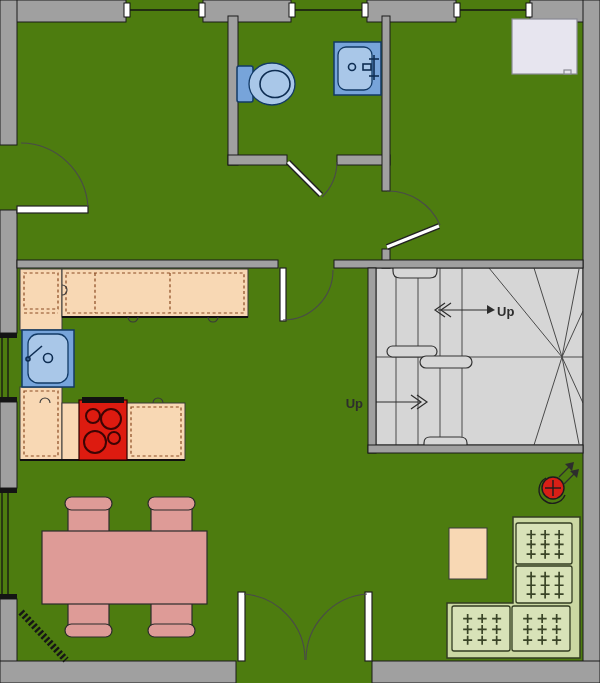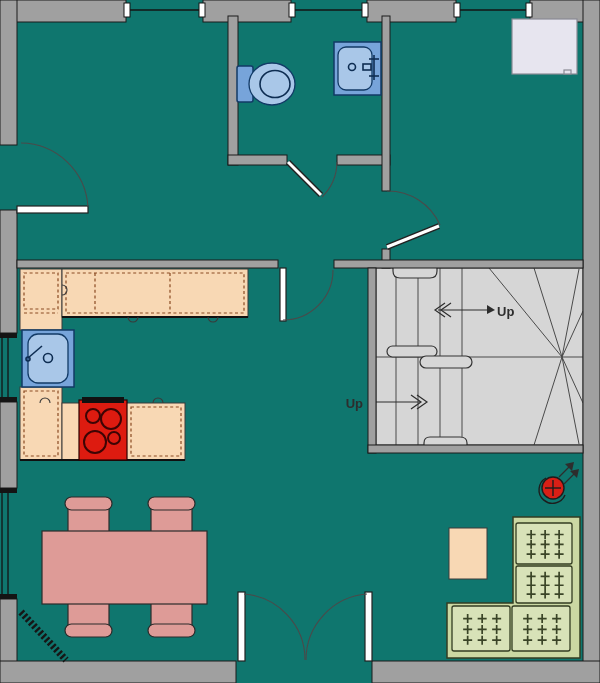--- a/index.html
+++ b/index.html
@@ -1,16 +1,16 @@
 <!DOCTYPE html>
 <html style="--wall-gray: #a0a0a0; --stair-gray: #d6d6d6; --counter-peach: #f8d8b4; --counter-dash: #8a4a22; --stove-red: #dd1b10; --fixture-blue: #77a4da; --fixture-blue-light: #a9c7e8; --table-salmon: #de9b97; --sofa-green: #cbd8a3; --sofa-cushion: #d8e2b8; --closet-lavender: #e7e5ef; --lamp-red: #d81f16;"><head>
 <meta charset="utf-8">
 <style>
   html,body{margin:0;padding:0;background:#fff;}
-  #plan-wrap{position:relative;width:600px;height:683px;background:#0f766e;overflow:hidden;
+  #plan-wrap{position:relative;width:600px;height:683px;background:#4d7c0f;overflow:hidden;
     font-family:"Liberation Sans", sans-serif;}
   svg{display:block;}
   .wall{fill:var(--wall-gray);stroke:#1b1b1b;stroke-width:1;}
   .winline{stroke:#141414;stroke-width:1.3;fill:none;}
   .wincap{fill:#fff;stroke:#141414;stroke-width:1;}
   .wincapdark{fill:#141414;stroke:none;}
   .doorleaf{fill:#fff;stroke:#222;stroke-width:1.2;}
   .leafline-out{stroke:#222;stroke-width:6;fill:none;stroke-linecap:butt;}
   .leafline-in{stroke:#fff;stroke-width:3;fill:none;stroke-linecap:butt;}
   .arc{fill:none;stroke:#4a4a4a;stroke-width:1.1;}

